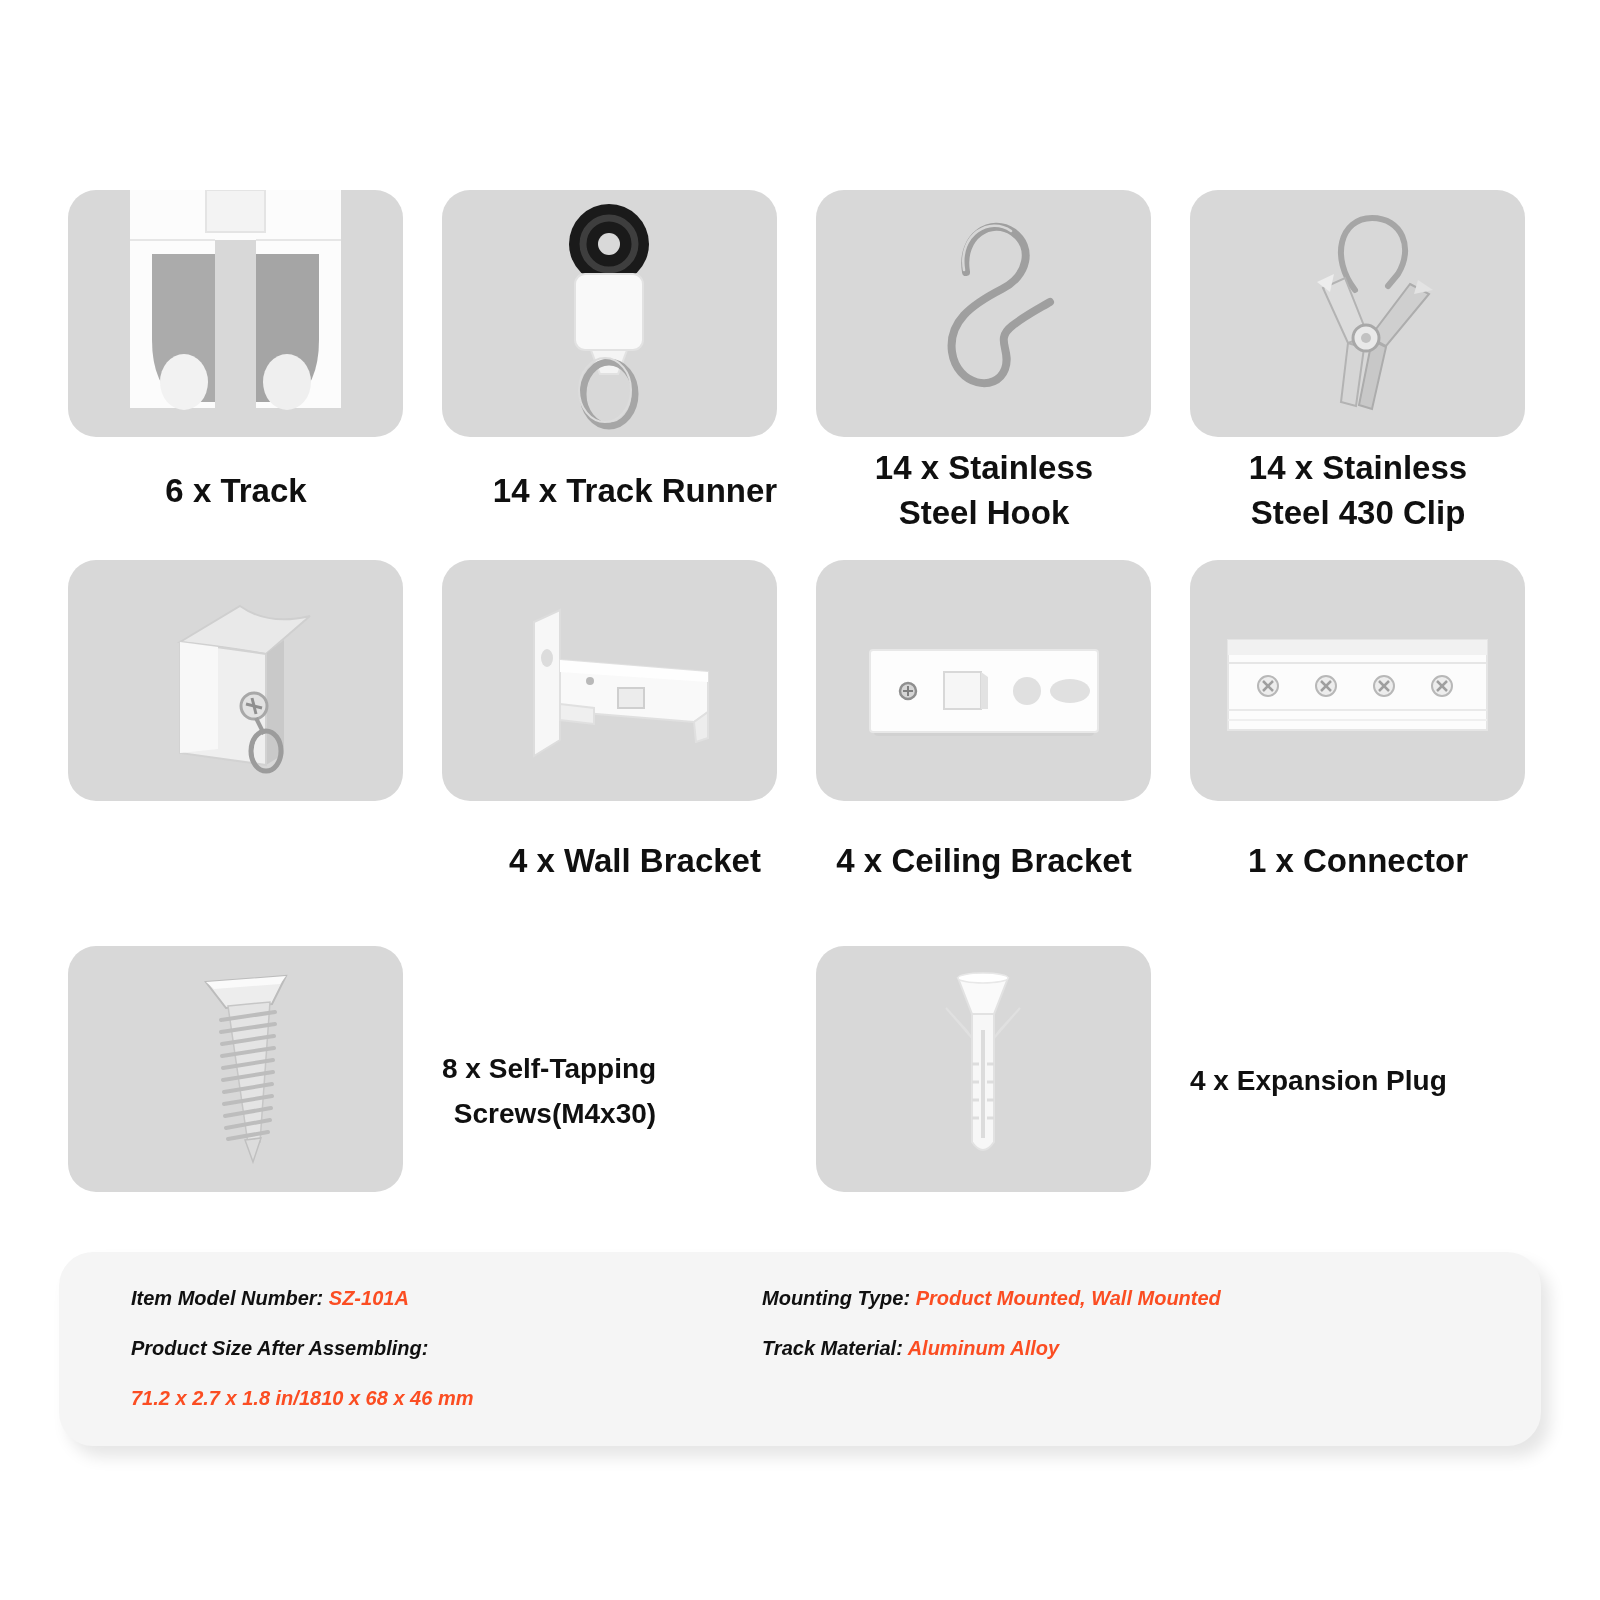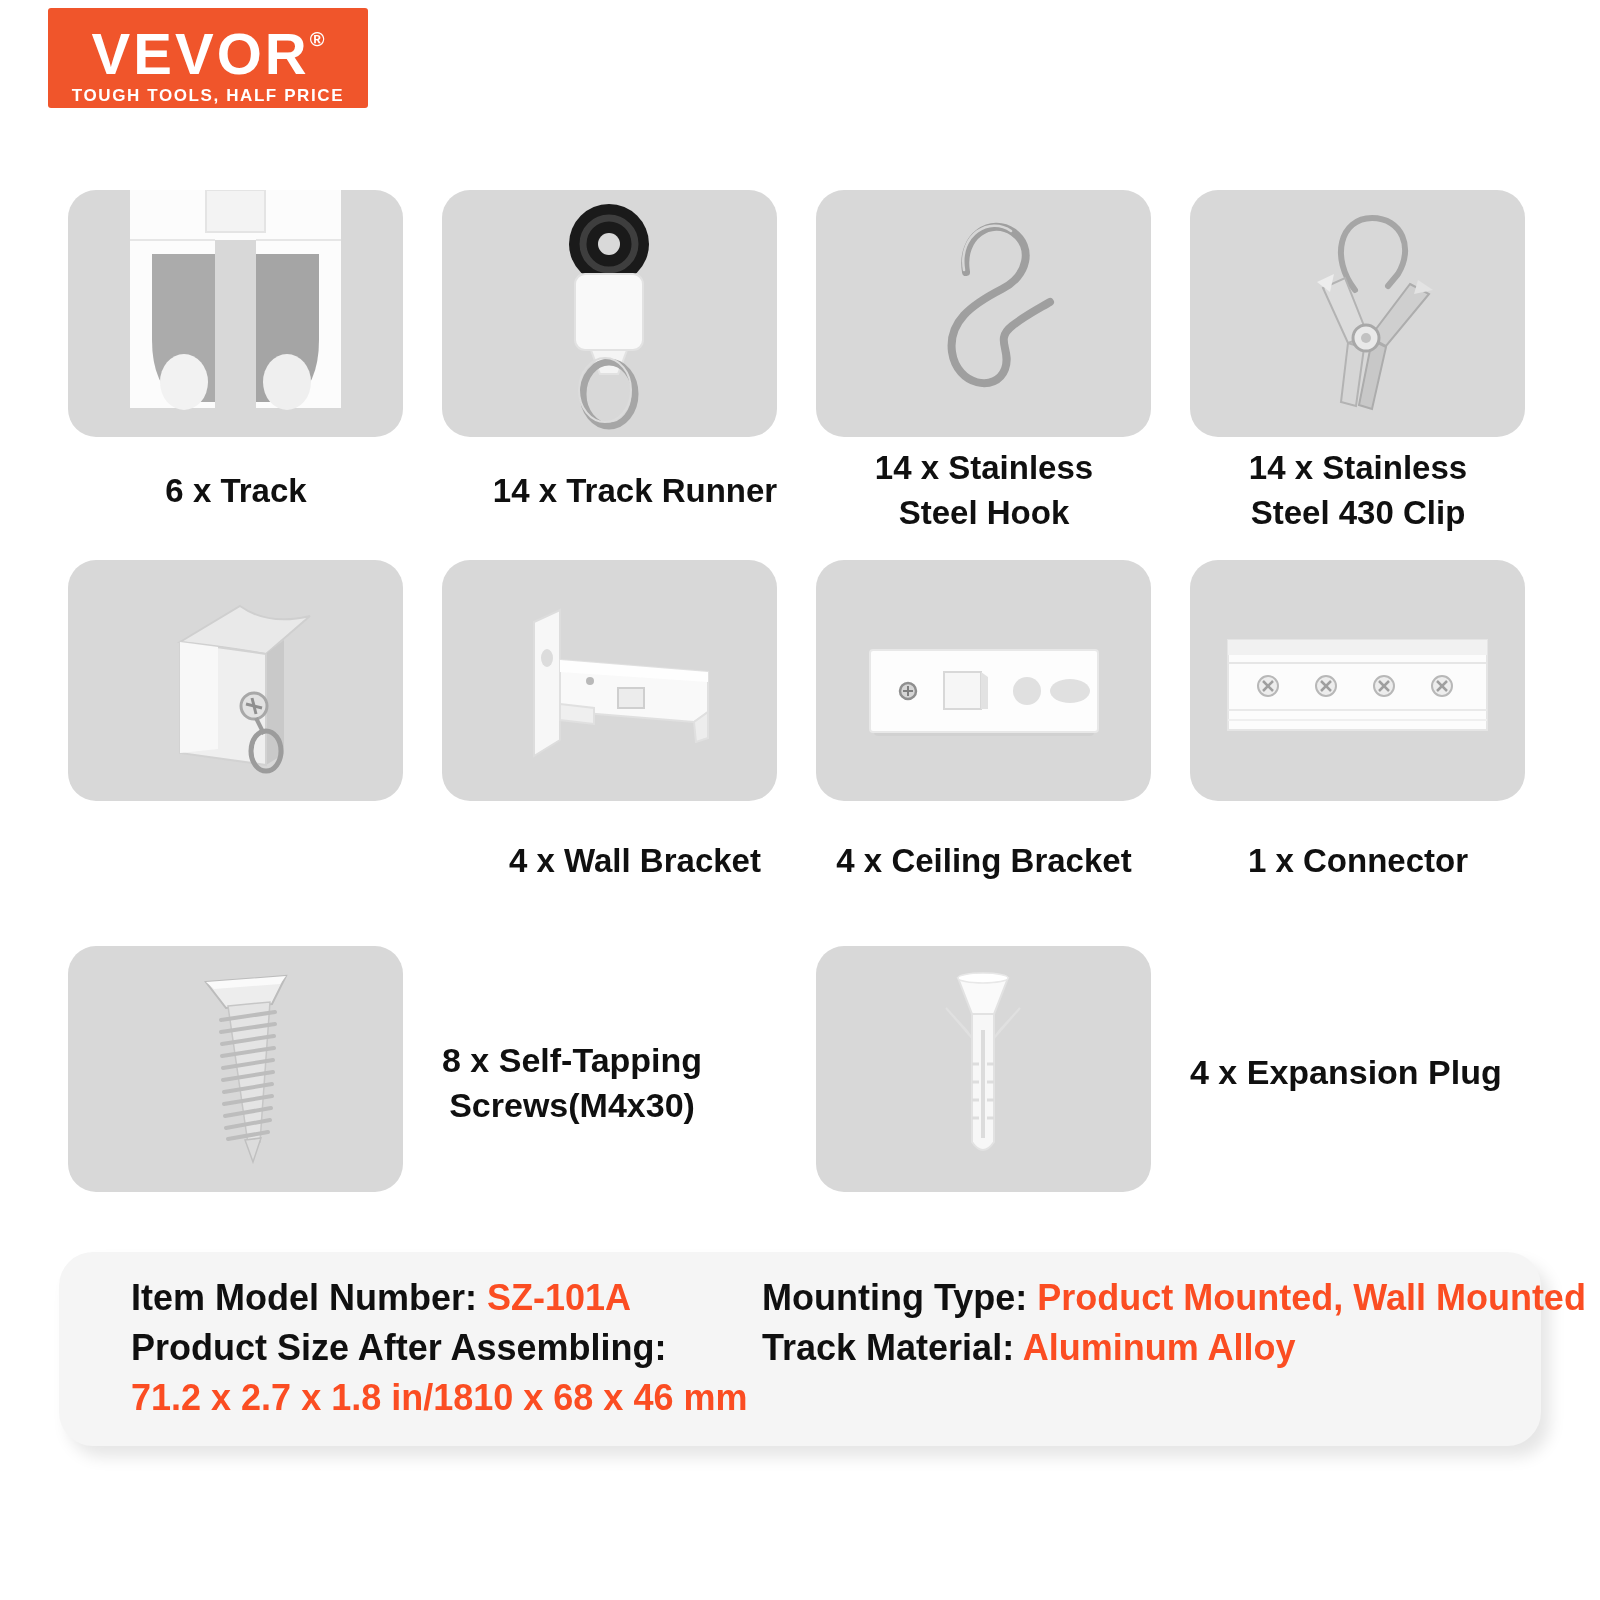--- a/index.html
+++ b/index.html
@@ -29,42 +29,38 @@
   .r3{top:946px;height:246px;}
   .c1{left:68px;} .c2{left:442px;} .c3{left:816px;} .c4{left:1190px;}
 
   .part-label{position:absolute;width:360px;display:flex;flex-direction:column;align-items:center;justify-content:center;
               color:var(--text-black);font-size:33px;font-weight:700;line-height:45px;text-align:center;}
   .part-label span{display:block;white-space:nowrap;}
   .lr1{top:444px;height:92px;}
   .lr2{top:812px;height:96px;}
   .c1l{left:56px;} .c2l{left:455px;} .c3l{left:804px;} .c4l{left:1178px;}
 
-  .side-label{position:absolute;color:var(--text-black);font-size:34px;font-weight:700;line-height:45px;text-align:center;}
+  .side-label{position:absolute;color:var(--text-black);font-size:28px;font-weight:700;line-height:45px;text-align:right;margin-top:8px;}
   .side-label span{display:block;white-space:nowrap;}
   .screws-label{left:442px;top:1038px;}
   .plug-label{left:1190px;top:1050px;}
 
   
   .specs-panel{position:absolute;left:59px;top:1252px;width:1482px;height:194px;background:var(--panel-gray);
                border-radius:34px;box-shadow:9px 11px 16px rgba(0,0,0,0.10);}
-  .spec-col{position:absolute;top:21px;font-size:36px;font-weight:700;line-height:50px;color:var(--text-black);white-space:nowrap;}
+  .spec-col{position:absolute;top:21px;font-size:20px;font-weight:700;line-height:50px;color:var(--text-black);white-space:nowrap;font-style:italic;}
   .spec-col-left{left:72px;}
   .spec-col-right{left:703px;}
   .spec-value{color:var(--accent-orange);}
 </style>
 </head>
 <body>
 
 <div class="page">
 
-  <div class="logo">
-    <div class="brand-line"><span>VEVOR</span><sup>®</sup></div>
-    <div class="tagline">TOUGH TOOLS, HALF PRICE</div>
-  </div>
 
   <div class="tile r1 c1">
     <svg width="335" height="247" viewBox="0 0 335 247">
       <rect x="62" y="0" width="211" height="50" fill="#FCFCFC"></rect>
       <rect x="138" y="0" width="59" height="42" fill="#F3F3F3" stroke="#E4E4E4" stroke-width="2"></rect>
       <rect x="62" y="46" width="85" height="172" fill="#FCFCFC"></rect>
       <rect x="188" y="46" width="85" height="172" fill="#FCFCFC"></rect>
       <path d="M84,64 L147,64 L147,212 L112,212 Q84,196 84,150 Z" fill="#ABABAB"></path>
       <path d="M188,64 L251,64 L251,150 Q251,196 223,212 L188,212 Z" fill="#A5A5A5"></path>
       <ellipse cx="116" cy="192" rx="24" ry="28" fill="#F2F2F2"></ellipse>

